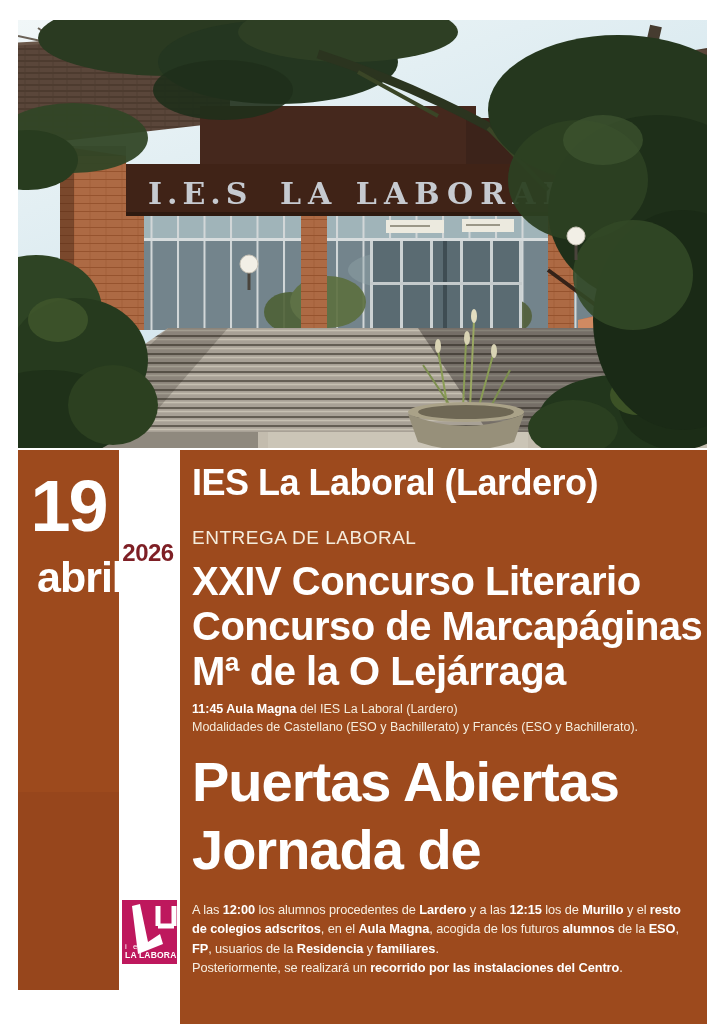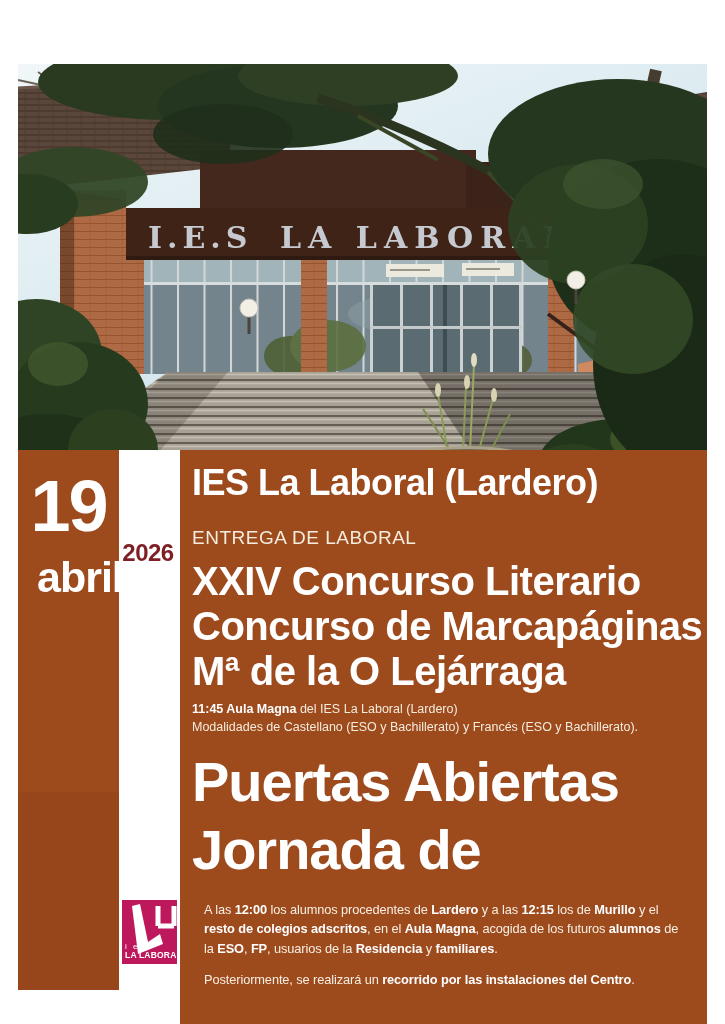--- a/index.html
+++ b/index.html
@@ -1,20 +1,20 @@
 <!DOCTYPE html>
 <html><head>
 <meta charset="utf-8">
 <style>
   html,body{margin:0;padding:0;background:#ffffff;}
   .poster{position:relative;width:725px;height:1024px;background:#ffffff;
           font-family:"Liberation Sans",sans-serif;overflow:hidden;}
 
   
-  .photo{position:absolute;left:18px;top:20px;width:689px;height:428px;margin-top:44px;}
+  .photo{position:absolute;left:18px;top:20px;width:689px;height:428px;}
   .photo svg{display:block;width:689px;height:428px;}
 
   
   .date-bar{position:absolute;left:18px;top:450px;width:101px;height:540px;
             background:#9d4a1d;color:#ffffff;text-align:center;}
   .date-bar-lower{position:absolute;left:0;top:342px;width:101px;height:198px;background:#97461c;}
   .date-day{position:relative;font-size:72px;font-weight:bold;line-height:1;margin-top:20px;letter-spacing:-2px;}
   .date-month{position:relative;font-size:43px;font-weight:bold;line-height:1;margin-top:14px;letter-spacing:-1px;padding-left:19px;}
 
   
@@ -33,21 +33,21 @@
   .main-panel{position:absolute;left:180px;top:450px;width:527px;height:632px;
               background:#9d4a1d;color:#ffffff;}
   .mp-title{margin:13px 0 0 12px;font-size:36px;font-weight:bold;letter-spacing:-0.5px;line-height:1.1;}
   .mp-kicker{margin:24px 0 0 12px;font-size:19px;font-weight:normal;color:#f4ecdc;letter-spacing:0.5px;}
   .mp-contest{margin:10px 0 0 12px;font-size:40px;font-weight:bold;line-height:45px;letter-spacing:-0.5px;}
   .mp-details{margin:6px 20px 0 12px;font-size:12.5px;line-height:18px;color:#f4ecdc;}
   .mp-details b{color:#ffffff;}
   .mp-event{margin:12px 0 0 12px;font-size:56px;font-weight:bold;line-height:68px;letter-spacing:-1px;}
   .mp-body{margin:16px 14px 0 12px;font-size:12.8px;line-height:19.5px;color:#f6efe3;letter-spacing:-0.1px;}
   .mp-body b{color:#ffffff;}
-  .mp-body p{margin:12px;}
+  .mp-body p{margin:0;}
 </style>
 </head>
 <body>
 
 <div class="poster">
 
   <div class="photo">
     <svg viewBox="0 0 689 428">
       <defs>
         <linearGradient id="sky" x1="0" y1="0" x2="0.6" y2="1">

